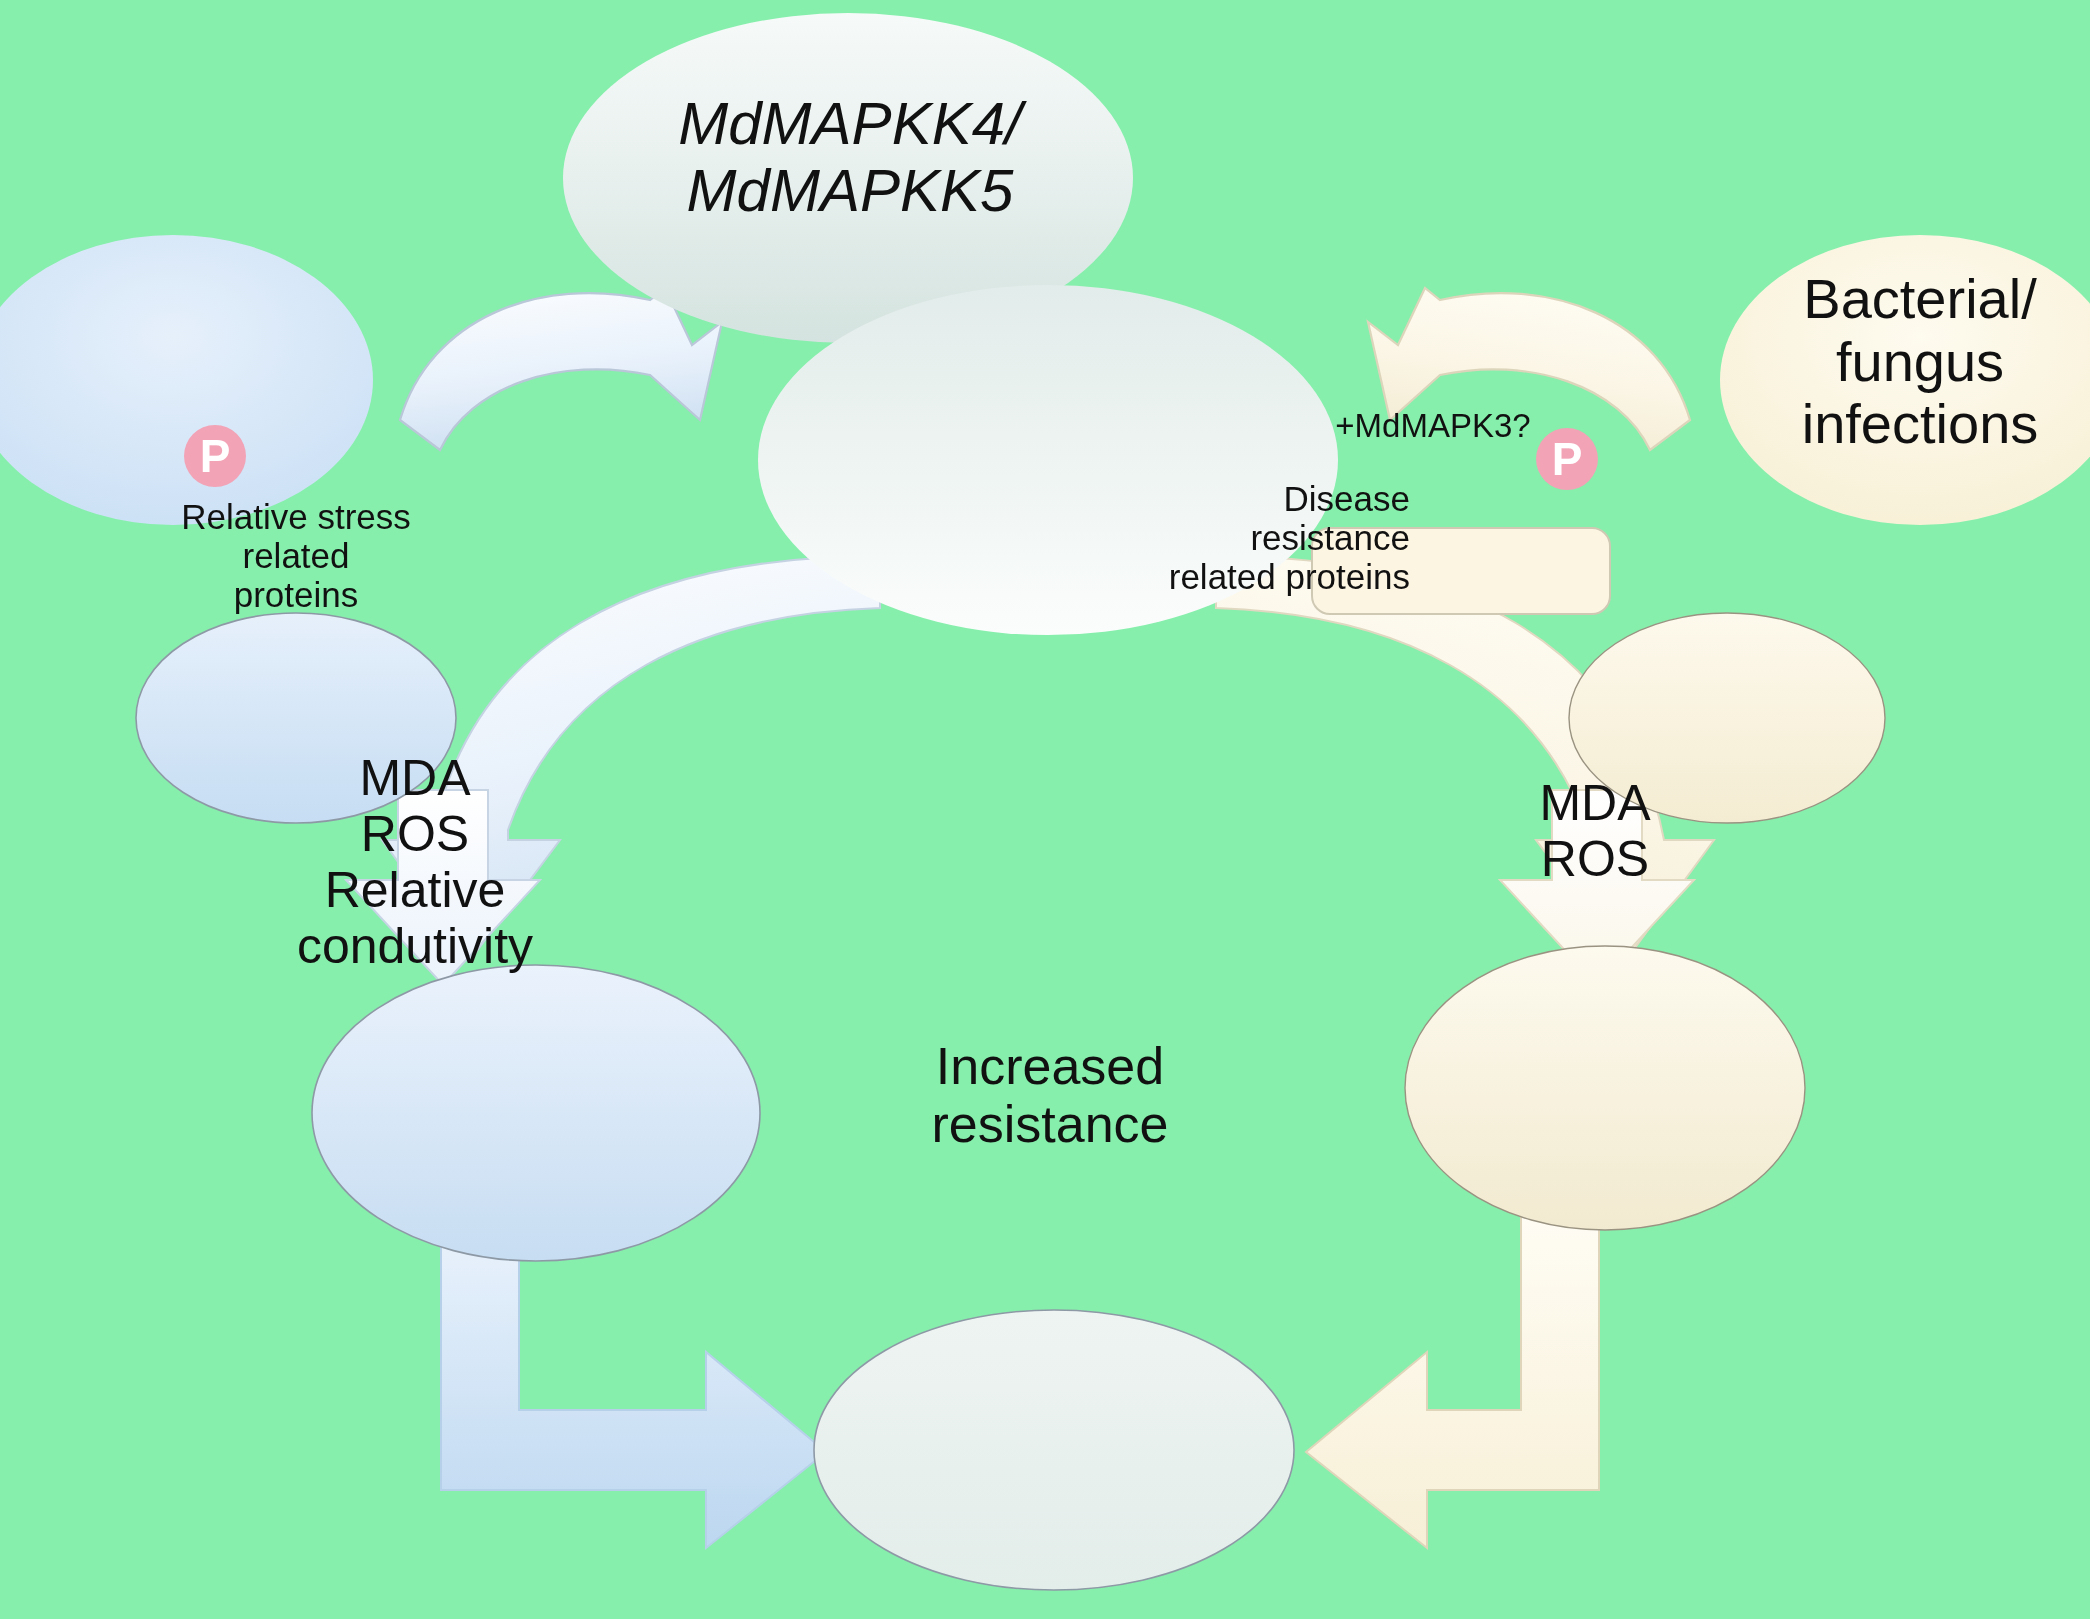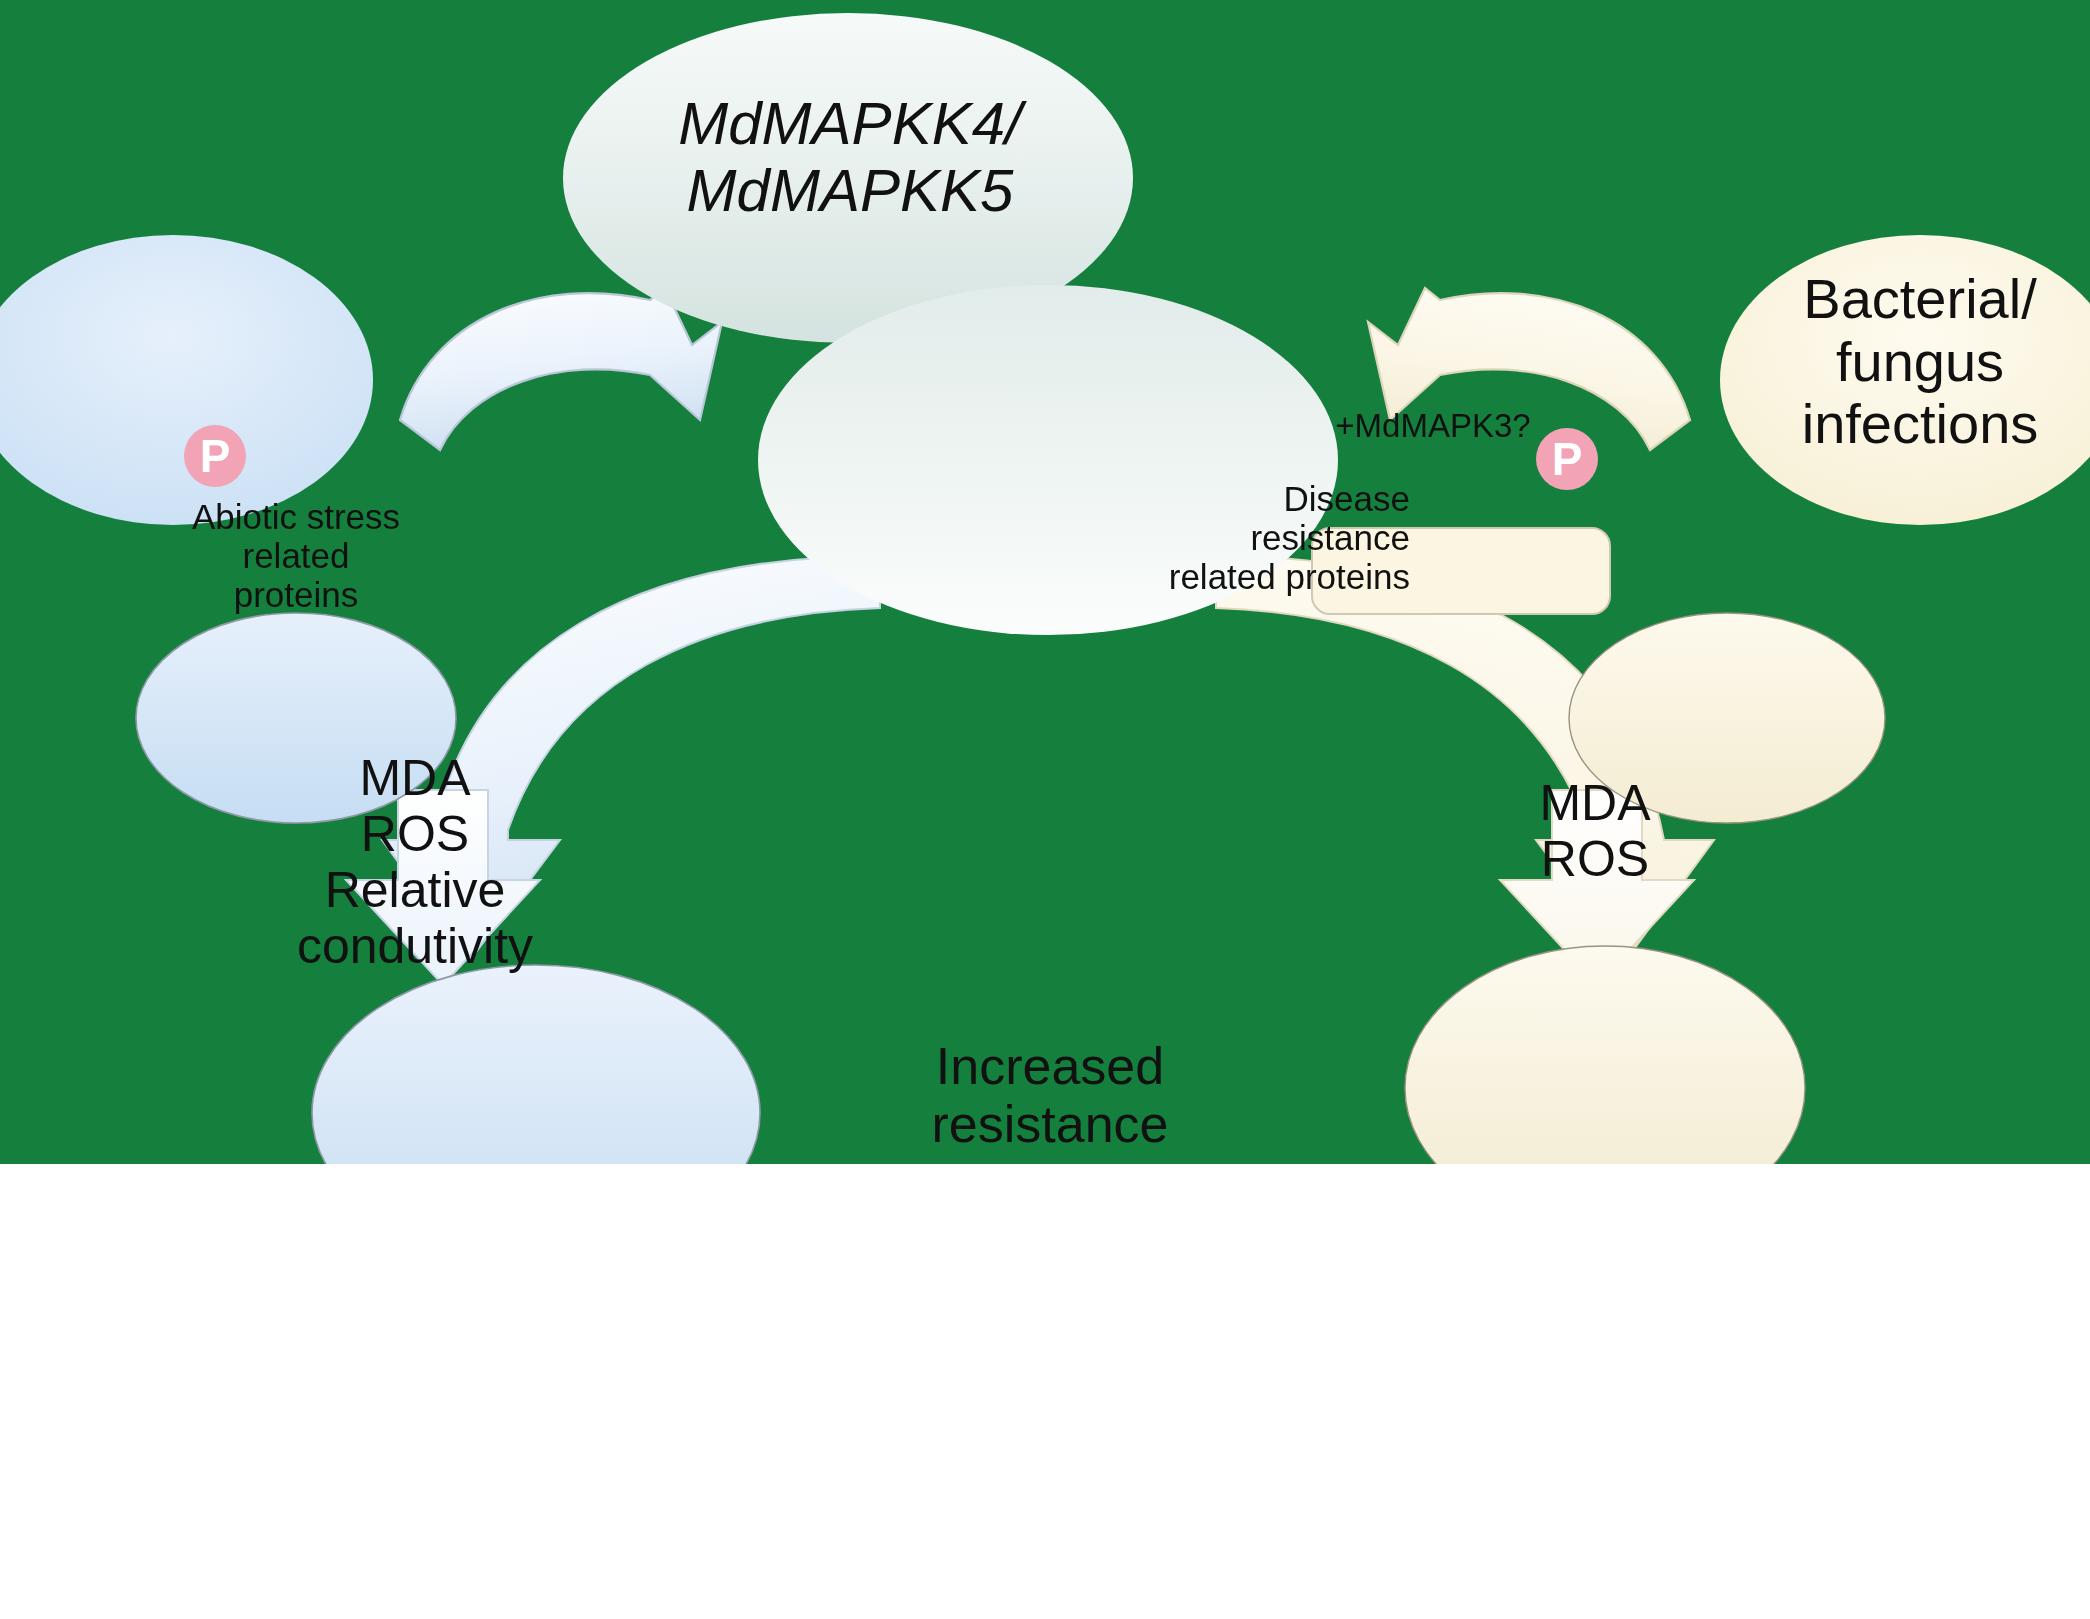--- a/index.html
+++ b/index.html
@@ -6,22 +6,22 @@
     margin: 0;
     padding: 0;
     background: #ffffff;
   }
   body {
     font-family: "Liberation Sans", sans-serif;
   }
   #canvas {
     position: relative;
     width: 2090px;
-    height: 1164px;
-    background: #15803d;
+    height: 1619px;
+    background: #86efac;
     overflow: hidden;
   }
   #vec {
     position: absolute;
     left: 0; top: 0;
     width: 2090px;
     height: 1619px;
   }
   .lbl {
     position: absolute;
@@ -263,21 +263,21 @@
 
   <div class="lbl italic" id="lbl-mapkk">MdMAPKK4/
 MdMAPKK5</div>
 
 
 
   <div class="lbl" id="lbl-pathogen">Bacterial/
 fungus
 infections</div>
 
-  <div class="lbl" id="lbl-abiotic">Abiotic stress
+  <div class="lbl" id="lbl-abiotic">Relative stress
 related proteins</div>
 
   <div class="lbl" id="lbl-disease">Disease
 resistance
 related proteins</div>
 
   <div class="lbl" id="lbl-mda-l">MDA
 ROS
 Relative
 condutivity</div>

